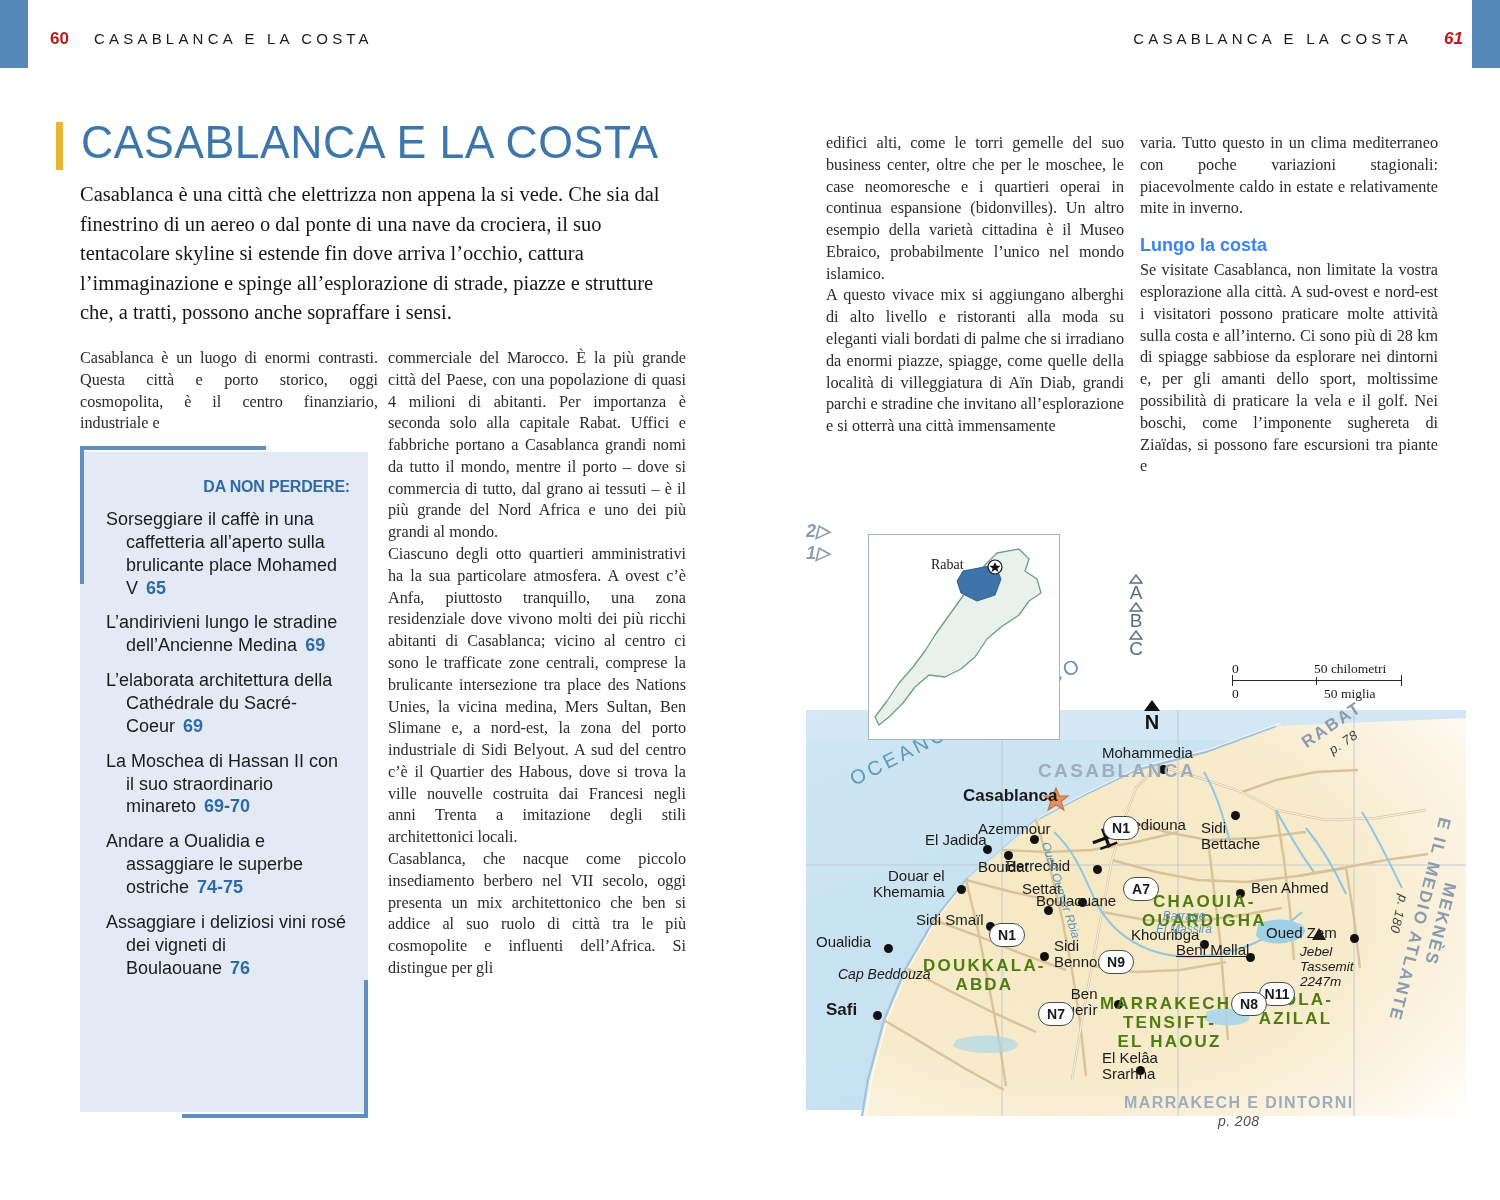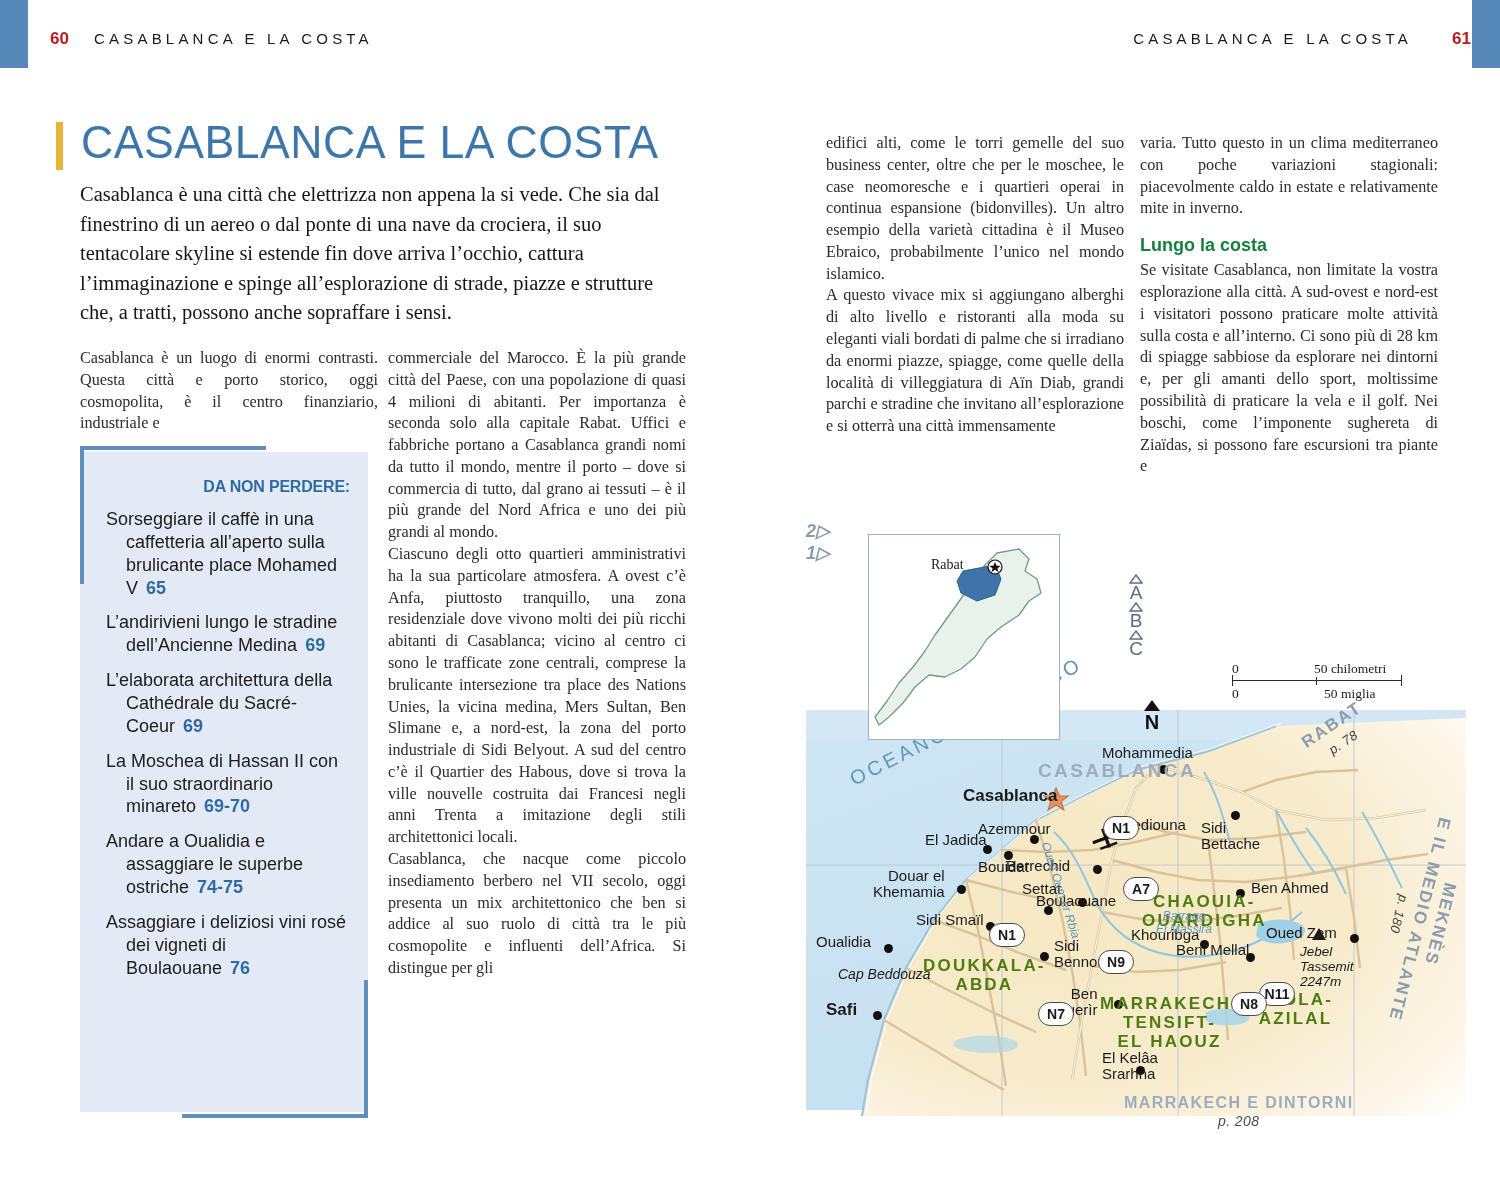--- a/index.html
+++ b/index.html
@@ -24,21 +24,21 @@
     font-family:"Liberation Sans", sans-serif;
     white-space:nowrap;
   }
   .runhead.left  { left:94px; }
   .runhead.right { right:88px; }
   .folio {
     position:absolute; top:29px;
     font-size:17px; font-weight:bold; color:#b91c1c;
   }
   .folio.left  { left:50px; }
-  .folio.right { right:29px; }
+  .folio.right { right:37px;font-style:italic; }
 
   
   .chapter-title-wrap {
     position:absolute; left:56px; top:118px; width:660px;
     display:flex; align-items:flex-start;
   }
   .title-rule { width:7px; height:48px; background:#e8b53a; margin-top:4px; }
   .chapter-title {
     font-size:47px; color:#3d76ab; letter-spacing:0.5px;
     margin-left:18px; line-height:1; font-weight:400;
@@ -65,21 +65,21 @@
   .col p { margin:0; text-indent:0; }
   .col p + p { margin-top:0; }
 
   #col1 { left:80px;   top:348px; width:298px; }
   #col2 { left:388px;  top:348px; width:298px; }
   #col3 { left:826px;  top:133px; width:298px; }
   #col4 { left:1140px; top:133px; width:298px; }
 
   .subhead {
     font-family:"Liberation Sans", sans-serif;
-    font-weight:bold; font-size:18px; color:#15803d;
+    font-weight:bold; font-size:18px; color:#3b82f6;
     margin-top:13px; margin-bottom:3px; text-align:left;
   }
 
   
   .highlight-box {
     position:absolute; left:80px; top:452px; width:288px; height:660px;
     background:#e3eaf6;
     padding:26px 18px 18px 26px;
   }
   .highlight-box::before {
@@ -373,21 +373,21 @@
     <div class="mlbl city-major" style="left:157px; top:266px;">Casablanca</div>
 
     <div class="mlbl city" style="left:296px; top:224px;">Mohammedia</div>
     <div class="mlbl city" style="left:314px; top:296px;">Mediouna</div>
     <div class="mlbl city" style="left:395px; top:300px; line-height:1.05;">Sidi<br>Bettache</div>
     <div class="mlbl city" style="left:200px; top:337px;">Berrechid</div>
     <div class="mlbl city" style="left:445px; top:359px;">Ben Ahmed</div>
     <div class="mlbl city" style="left:216px; top:360px;">Settat</div>
     <div class="mlbl city" style="left:325px; top:406px;">Khouribga</div>
     <div class="mlbl city" style="left:460px; top:404px;">Oued Zem</div>
-    <div class="mlbl city" style="left:370px; top:421px;">Beni Mellal</div>
+    <div class="mlbl city" style="left:370px; top:421px;text-decoration:underline;">Beni Mellal</div>
     <div class="mlbl city" style="left:172px; top:300px;">Azemmour</div>
     <div class="mlbl city" style="left:119px; top:311px;">El Jadida</div>
     <div class="mlbl city" style="left:172px; top:338px;">Bouidat</div>
     <div class="mlbl city" style="left:67px; top:348px; line-height:1.05; text-align:right;">Douar el<br>Khemamia</div>
     <div class="mlbl city" style="left:230px; top:372px;">Boulaouane</div>
     <div class="mlbl city" style="left:110px; top:391px;">Sidi Smaïl</div>
     <div class="mlbl city" style="left:248px; top:418px; line-height:1.05;">Sidi<br>Bennour</div>
     <div class="mlbl city" style="left:10px;  top:413px;">Oualidia</div>
     <div class="mlbl city-major" style="left:20px; top:480px;">Safi</div>
     <div class="mlbl city" style="left:249px; top:466px; line-height:1.05; text-align:right;">Ben<br>Guerìr</div>

